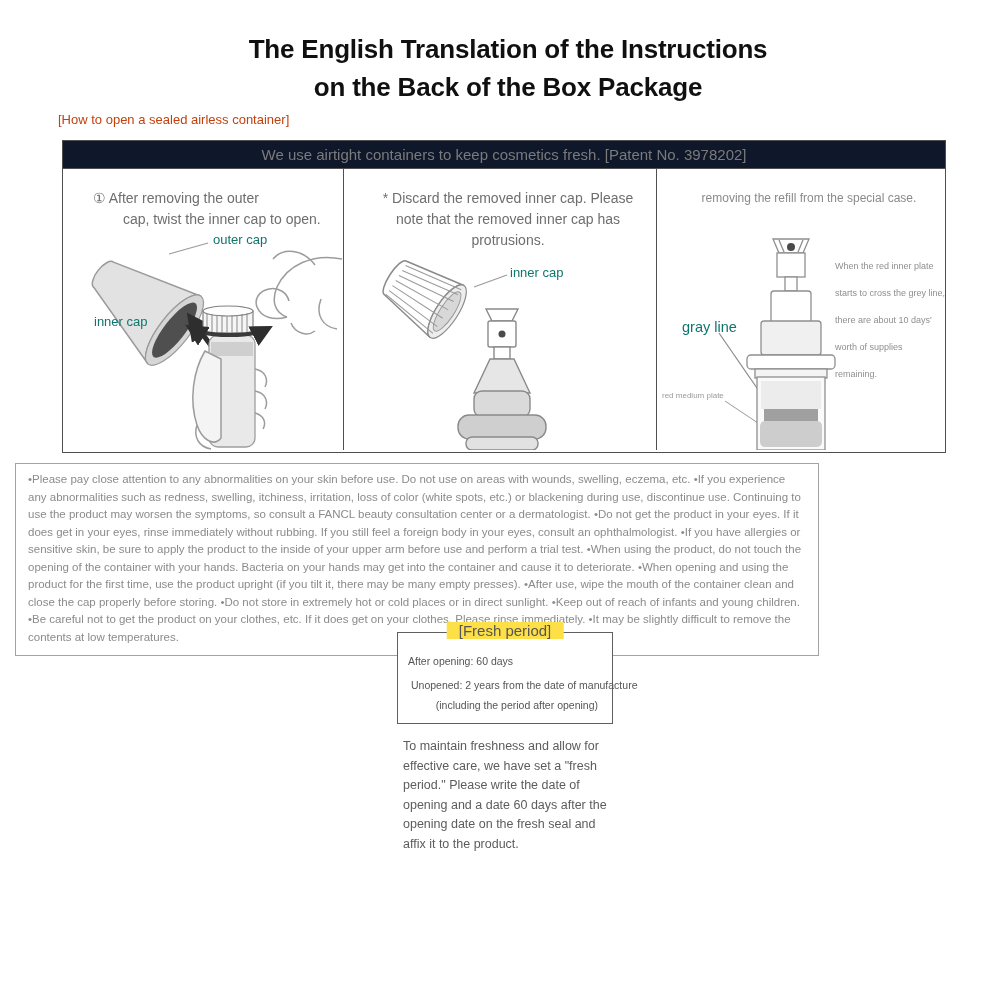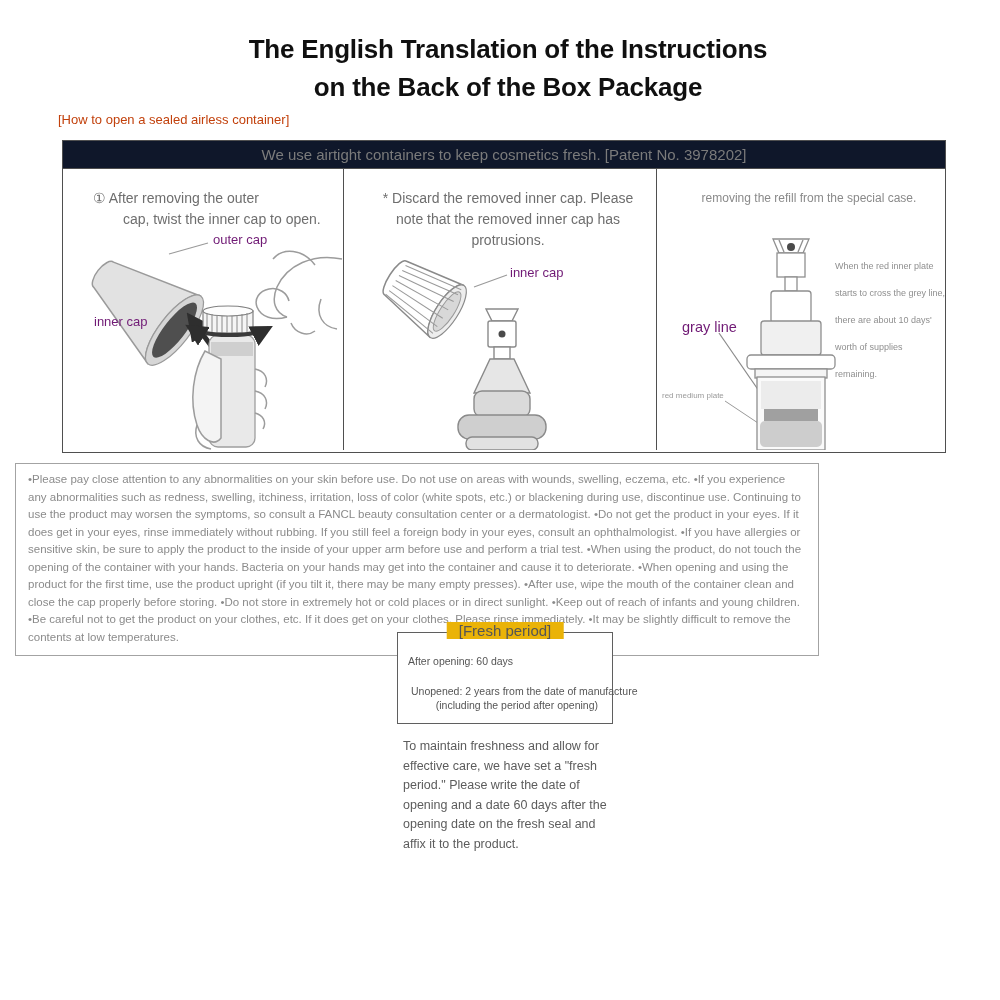--- a/index.html
+++ b/index.html
@@ -28,41 +28,41 @@
   .col-1 .ph-2 { padding-left:44px; }
   .col-2 .ph-line { text-align:center; }
   .col-3 .ph-1 { text-align:center; font-size:13.5px; }
   .col-3 .ph-2 { text-align:center; font-size:12px; color:#8a8a8a; }
 
   .illu { position:absolute; left:0; }
   .illu-1 { top:52px; }
   .illu-2 { top:70px; }
   .illu-3 { top:52px; }
 
-  .illu-label { position:absolute; color:#701a75; font-size:13px; white-space:nowrap; }
+  .illu-label { position:absolute; color:#0f766e; font-size:13px; white-space:nowrap; }
   .lbl-outer-cap   { left:150px; top:63px; }
   .lbl-inner-cap-1 { left:31px;  top:145px; }
   .lbl-inner-cap-2 { left:166px; top:96px; }
   .lbl-gray-line   { left:25px;  top:150px; font-size:14.5px; }
   .lbl-red-plate   { left:5px;   top:222px; font-size:8px; color:#9a9a9a; }
 
   .remaining-note { position:absolute; left:178px; top:84px; width:112px;
                     font-size:9px; line-height:27px; color:#8f8f8f; }
 
   .warning-box { position:absolute; left:15px; top:463px; width:804px;
                  border:1px solid #a3a3a3; padding:7px 12px 9px 12px;
                  font-size:11.5px; line-height:17.5px; color:#8b8b8b; background:#fff; }
 
   .fresh-box { position:absolute; left:397px; top:632px; width:216px; height:92px;
                border:1px solid #5f5f5f; background:#fff; }
   .fresh-title { position:absolute; top:-11px; left:50%; transform:translateX(-50%);
-                 background:#eab308; padding:0 12px; font-size:15px; color:#555; white-space:nowrap; }
+                 background:#fde047; padding:0 12px; font-size:15px; color:#555; white-space:nowrap; }
   .fresh-line { position:absolute; font-size:10.5px; color:#555; white-space:nowrap; }
   .fl-1 { left:10px; top:22px; }
-  .fl-2 { left:13px; top:52px; }
+  .fl-2 { left:13px; top:46px; }
   .fl-3 { right:14px; top:66px; }
 
   .fresh-note { position:absolute; left:403px; top:737px; width:206px;
                 font-size:12.5px; line-height:19.6px; color:#5c5c5c; }
 
   svg { display:block; }
 </style>
 </head>
 <body>
 

